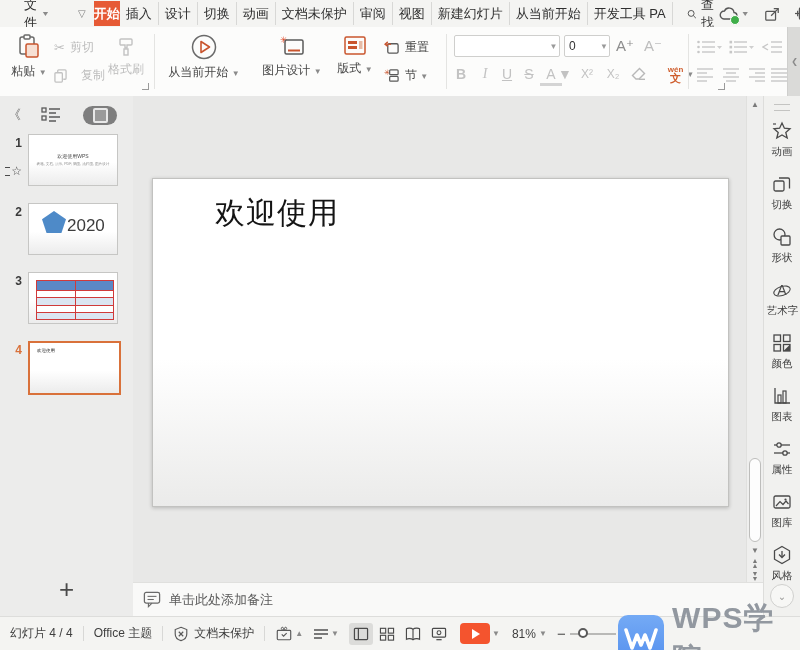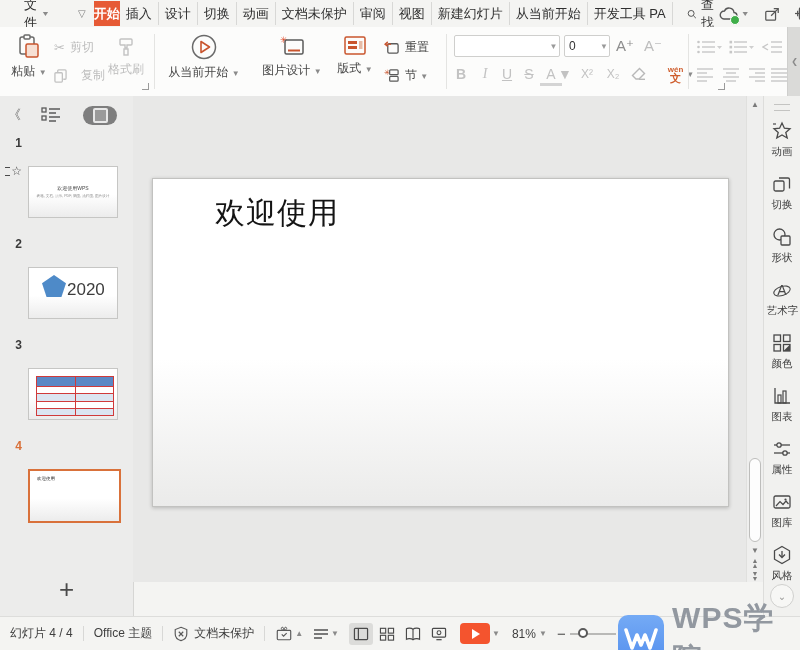--- a/index.html
+++ b/index.html
@@ -46,21 +46,21 @@
   .sp-header{display:flex;align-items:center;height:38px;padding-left:8px;gap:22px;}
   .sp-collapse{color:#6a6a6a;font-size:13px;letter-spacing:-2px;}
   .view-pill{width:34px;height:19px;border-radius:10px;background:#7e7e7e;display:flex;align-items:center;justify-content:center;}
   .view-pill .sq{width:11px;height:11px;border:2px solid #e8e8e8;border-radius:2px;background:#9a9a9a;}
   .slide-row{display:flex;margin:0 0 17px 0;}
   .slide-num-col{width:28px;display:flex;flex-direction:column;align-items:flex-end;padding:2px 6px 0 0;box-sizing:border-box;}
   .slide-num{font-size:12px;color:#3a3a3a;font-weight:bold;}
   .slide-num.sel{color:#d9713a;}
   .anim-star{margin-top:14px;display:flex;align-items:center;gap:1px;font-size:12px;color:#4a4a4a;}
   .anim-lines{width:5px;height:7px;border-top:1.5px solid #4a4a4a;border-bottom:1.5px solid #4a4a4a;}
-  .thumb{width:90px;height:52px;background:linear-gradient(180deg,#fff 55%,#ececec);border:1px solid #c6c6c4;box-sizing:border-box;position:relative;overflow:hidden;margin-top:32px;}
+  .thumb{width:90px;height:52px;background:linear-gradient(180deg,#fff 55%,#ececec);border:1px solid #c6c6c4;box-sizing:border-box;position:relative;overflow:hidden;}
   .thumb.sel{border:2px solid #d9713a;width:93px;height:54px;}
   .t1-title{position:absolute;left:0;right:0;top:18px;text-align:center;font-size:5px;color:#4a4a4a;}
   .t1-sub{position:absolute;left:0;right:0;top:26px;text-align:center;font-size:4px;color:#8a8a8a;transform:scale(.9);}
   .pentagon{position:absolute;left:13px;top:7px;width:24px;height:22px;background:#4e8ac8;clip-path:polygon(50% 0,100% 38%,81% 100%,19% 100%,0 38%);}
   .t2-text{position:absolute;left:38px;top:12px;font-size:17px;color:#3d3d3d;}
   .t-table{position:absolute;left:7px;top:7px;width:76px;height:38px;background:#d03a3a;display:grid;grid-template-columns:1fr 1fr;grid-template-rows:9px 1fr 1fr 1fr 1fr;gap:1px;border:1px solid #d03a3a;}
   .t-table .hd{background:#5b88c5;}
   .t-table .r-a{background:#ffffff;}
   .t-table .r-b{background:#dbe5f1;}
   .t4-text{position:absolute;left:7px;top:5px;font-size:4.5px;color:#333;}
@@ -412,20 +412,29 @@
     </div>
   </div>
   <div class="vscroll">
     <span class="sb-btn" style="top:4px;">▲</span>
     <span class="sb-thumb"></span>
     <span class="sb-btn" style="top:450px;">▼</span>
     <span class="sb-btn dbl" style="top:462px;">▲<br>▲</span>
     <span class="sb-btn dbl" style="top:475px;">▼<br>▼</span>
   </div>
 
+  <div class="notes">
+    <svg width="18" height="17" viewBox="0 0 20 19">
+        <rect x="1.5" y="1.5" width="17" height="12" rx="2" fill="none" stroke="#6a6a6a" stroke-width="1.4"></rect>
+        <line x1="5" y1="6" x2="15" y2="6" stroke="#6a6a6a" stroke-width="1.2"></line>
+        <line x1="5" y1="9.5" x2="12" y2="9.5" stroke="#6a6a6a" stroke-width="1.2"></line>
+        <path d="M6,13.5 v4 l4,-4" fill="none" stroke="#6a6a6a" stroke-width="1.3"></path>
+      </svg>
+    <span>单击此处添加备注</span>
+  </div>
 
   <div class="sidebar">
     <div class="sb-handle"></div>
     <div class="sb-item">
       <svg width="20" height="20" viewBox="0 0 20 20">
           <polygon points="10,2 12.4,7.2 18,7.8 13.8,11.5 15.2,17 10,14 4.8,17 6.2,11.5 2,7.8 7.6,7.2" fill="none" stroke="#4a4a4a" stroke-width="1.3"></polygon>
           <line x1="1" y1="3" x2="4" y2="3" stroke="#4a4a4a" stroke-width="1.2"></line>
         </svg>
       <span class="lbl">动画</span>
     </div>

